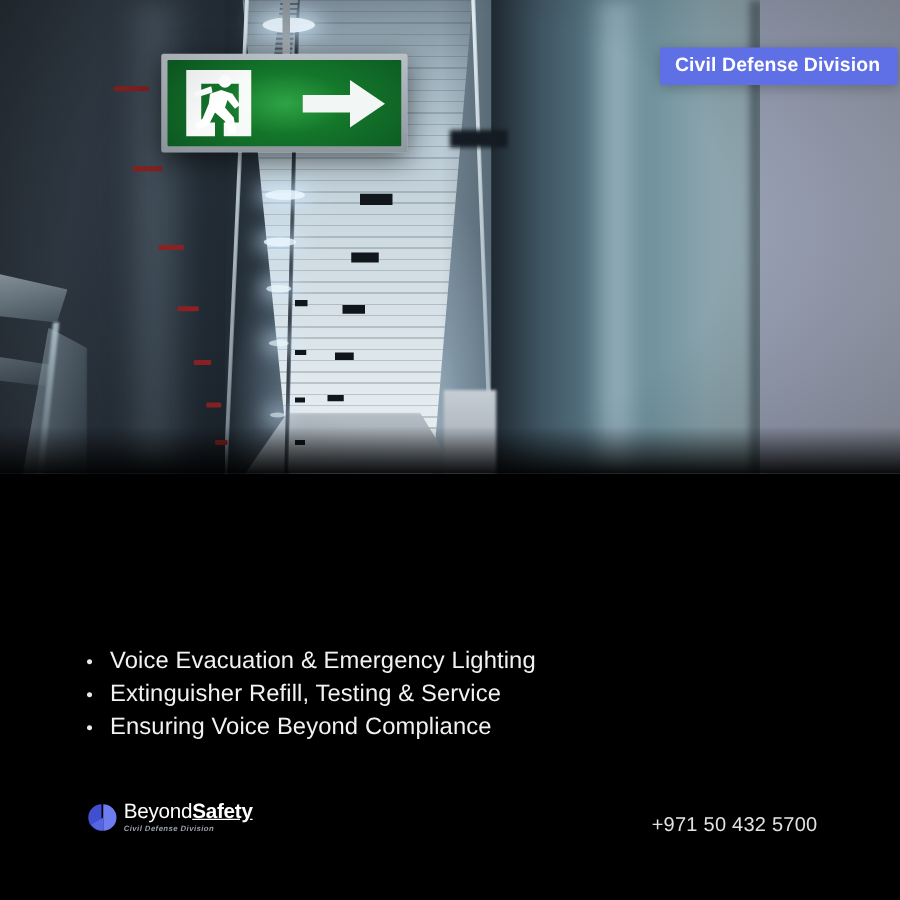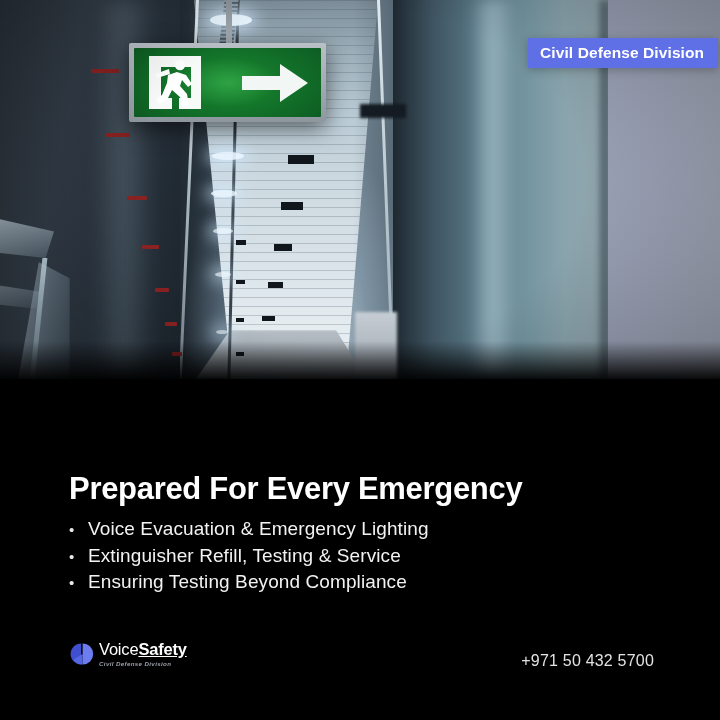--- a/index.html
+++ b/index.html
@@ -215,44 +215,43 @@
     <div class="photo-vig"></div>
     <div class="photo-bottomfade"></div>
 
     <div class="badge">
       <span>Civil Defense Division</span>
     </div>
   </div>
 
   <div class="panel"></div>
 
-  <h1 class="headline">Prepared For Every Emergency</h1>
 
   <ul class="bullets">
     <li>
       <span class="dot">•</span>
       <span>Voice Evacuation &amp; Emergency Lighting</span>
     </li>
     <li>
       <span class="dot">•</span>
       <span>Extinguisher Refill, Testing &amp; Service</span>
     </li>
     <li>
       <span class="dot">•</span>
-      <span>Ensuring Testing Beyond Compliance</span>
+      <span>Ensuring Voice Beyond Compliance</span>
     </li>
   </ul>
 
   <div class="logo">
     <svg class="logo-mark" viewBox="0 0 24 24">
       <path d="M11.2 1.4 A10.6 10.6 0 0 0 11.2 22.6 Z" fill="#3f4fd0"></path>
       <path d="M12.6 1.4 A10.6 10.6 0 0 1 12.6 22.6 L12.6 12 Z" fill="#6d7df0"></path>
       <path d="M12.6 12 L12.6 22.6 A10.6 10.6 0 0 1 3.4 17.6 Z" fill="#5566e2"></path>
     </svg>
     <div class="logo-text">
-      <div class="logo-word"><span class="lw-a">Voice</span><span class="lw-b">Safety</span></div>
+      <div class="logo-word"><span class="lw-a">Beyond</span><span class="lw-b">Safety</span></div>
       <div class="logo-sub">Civil Defense Division</div>
     </div>
   </div>
 
   <div class="phone">+971 50 432 5700</div>
 
 </div>
 
 </body></html>

